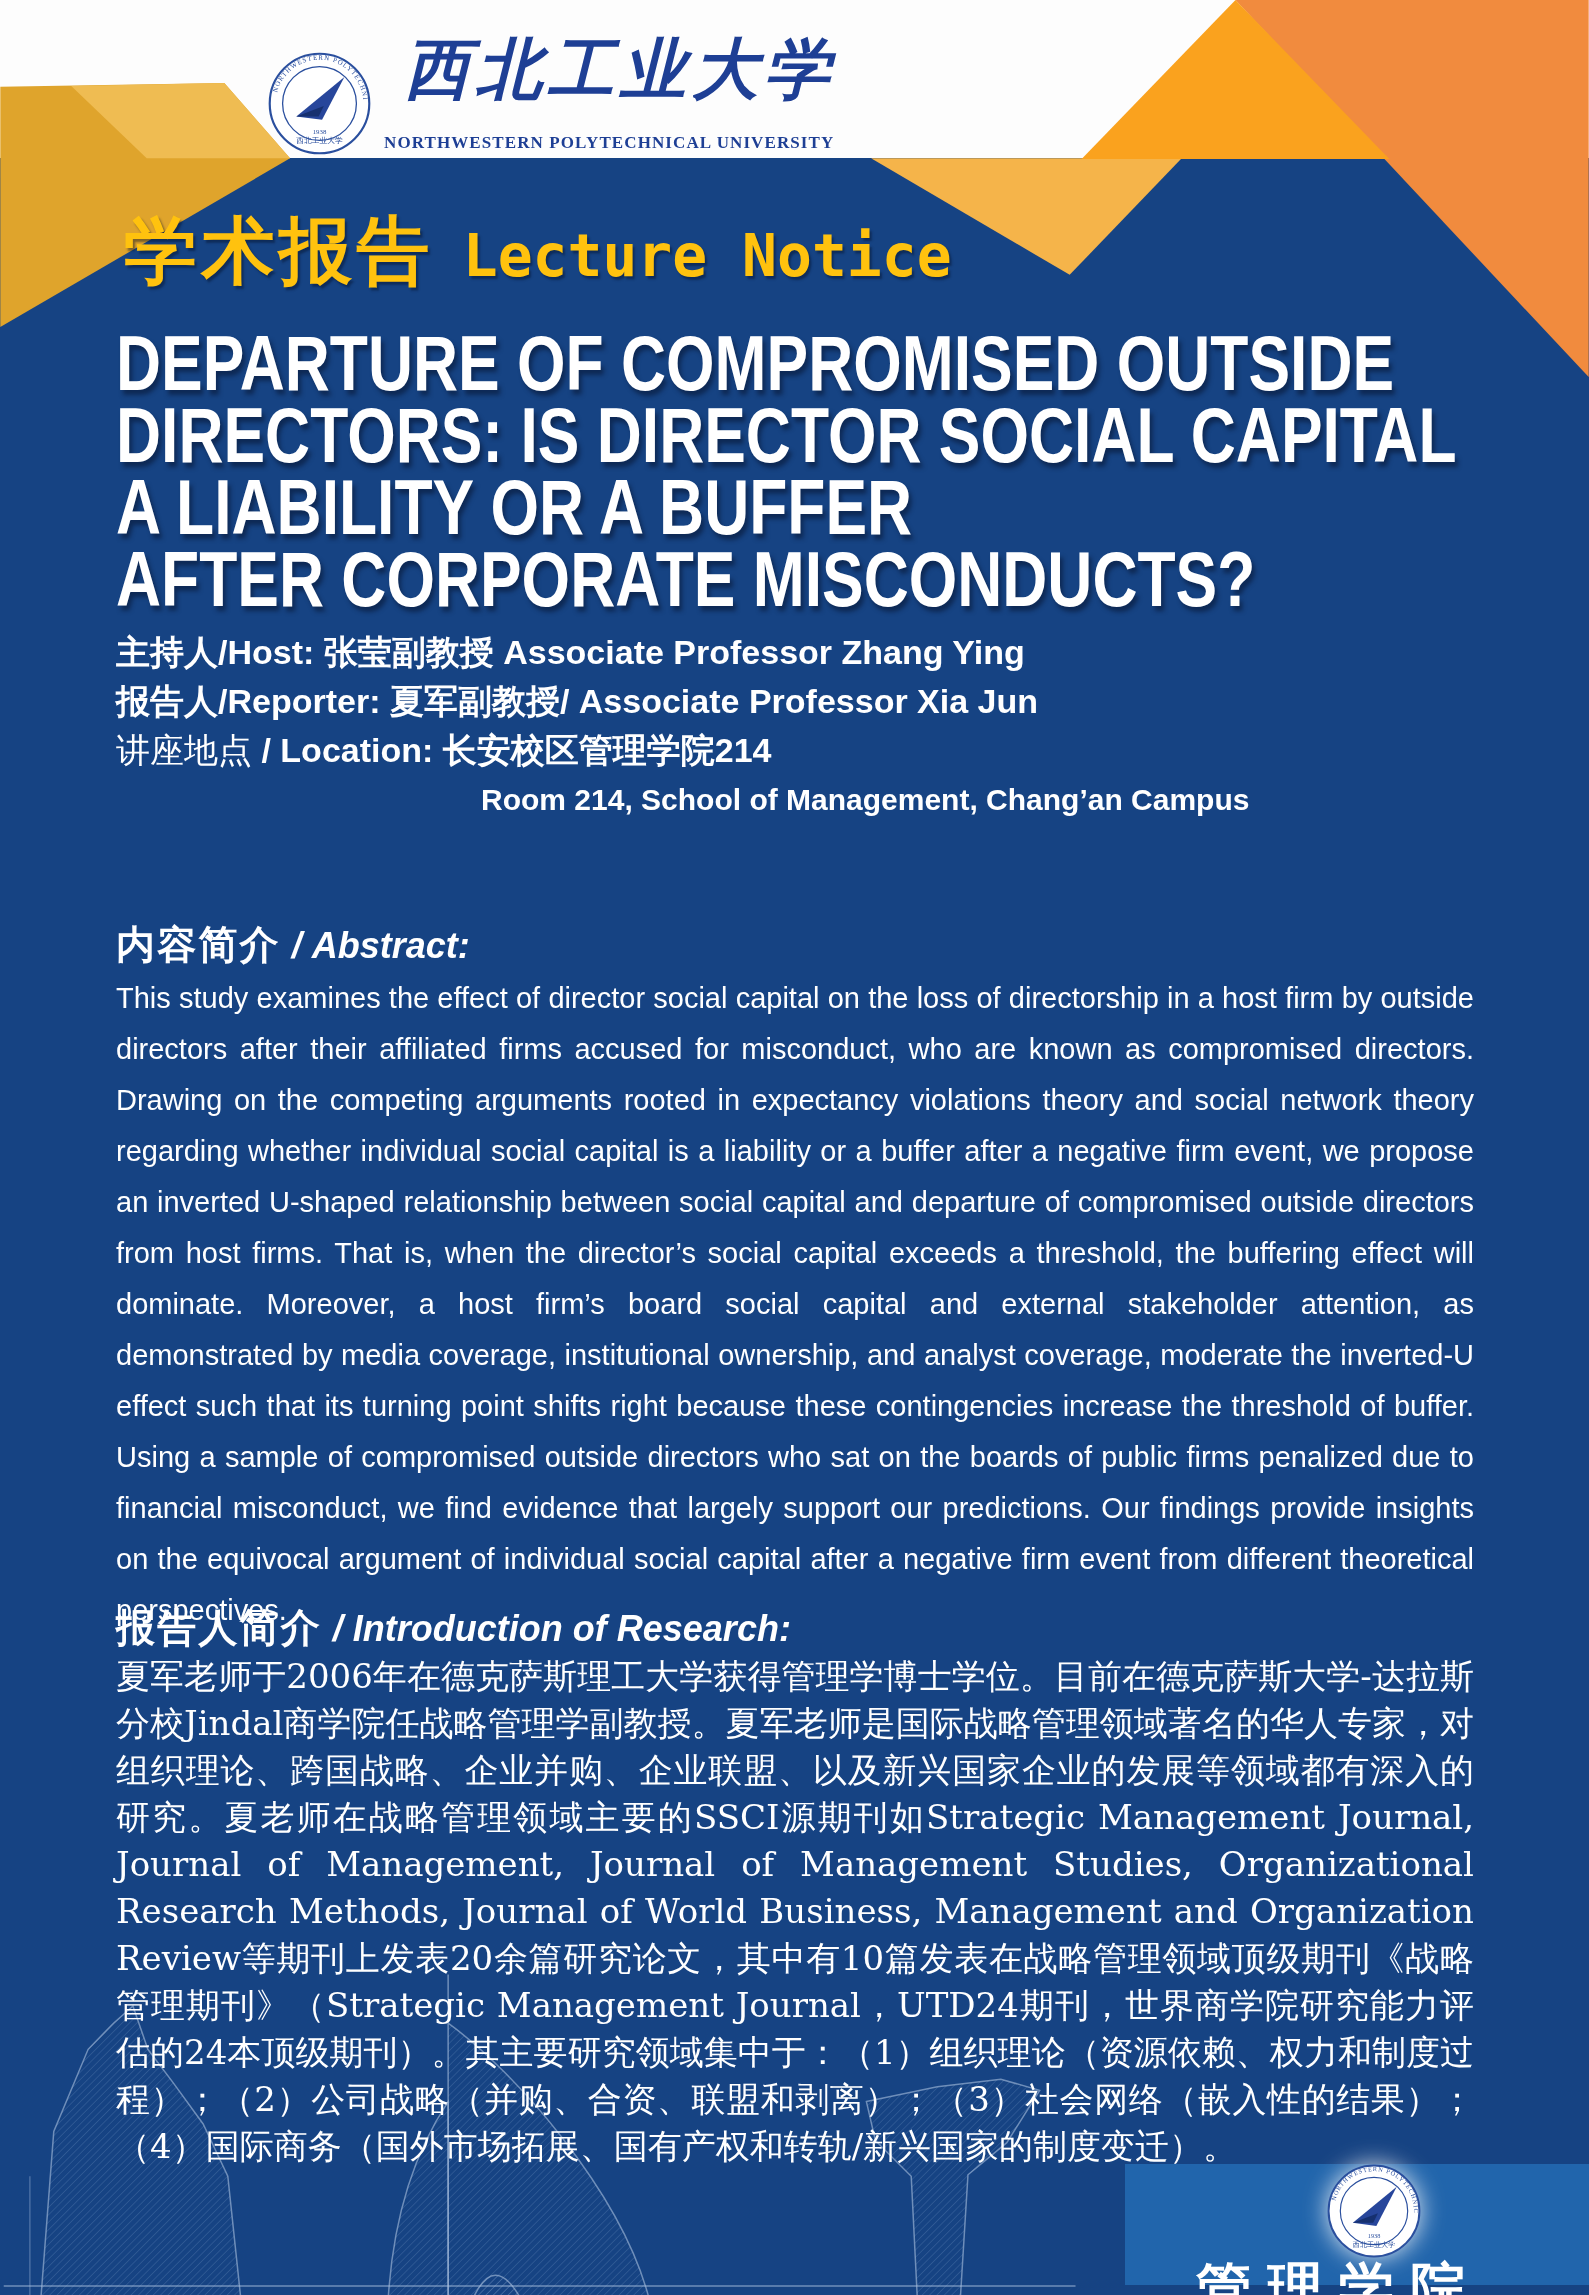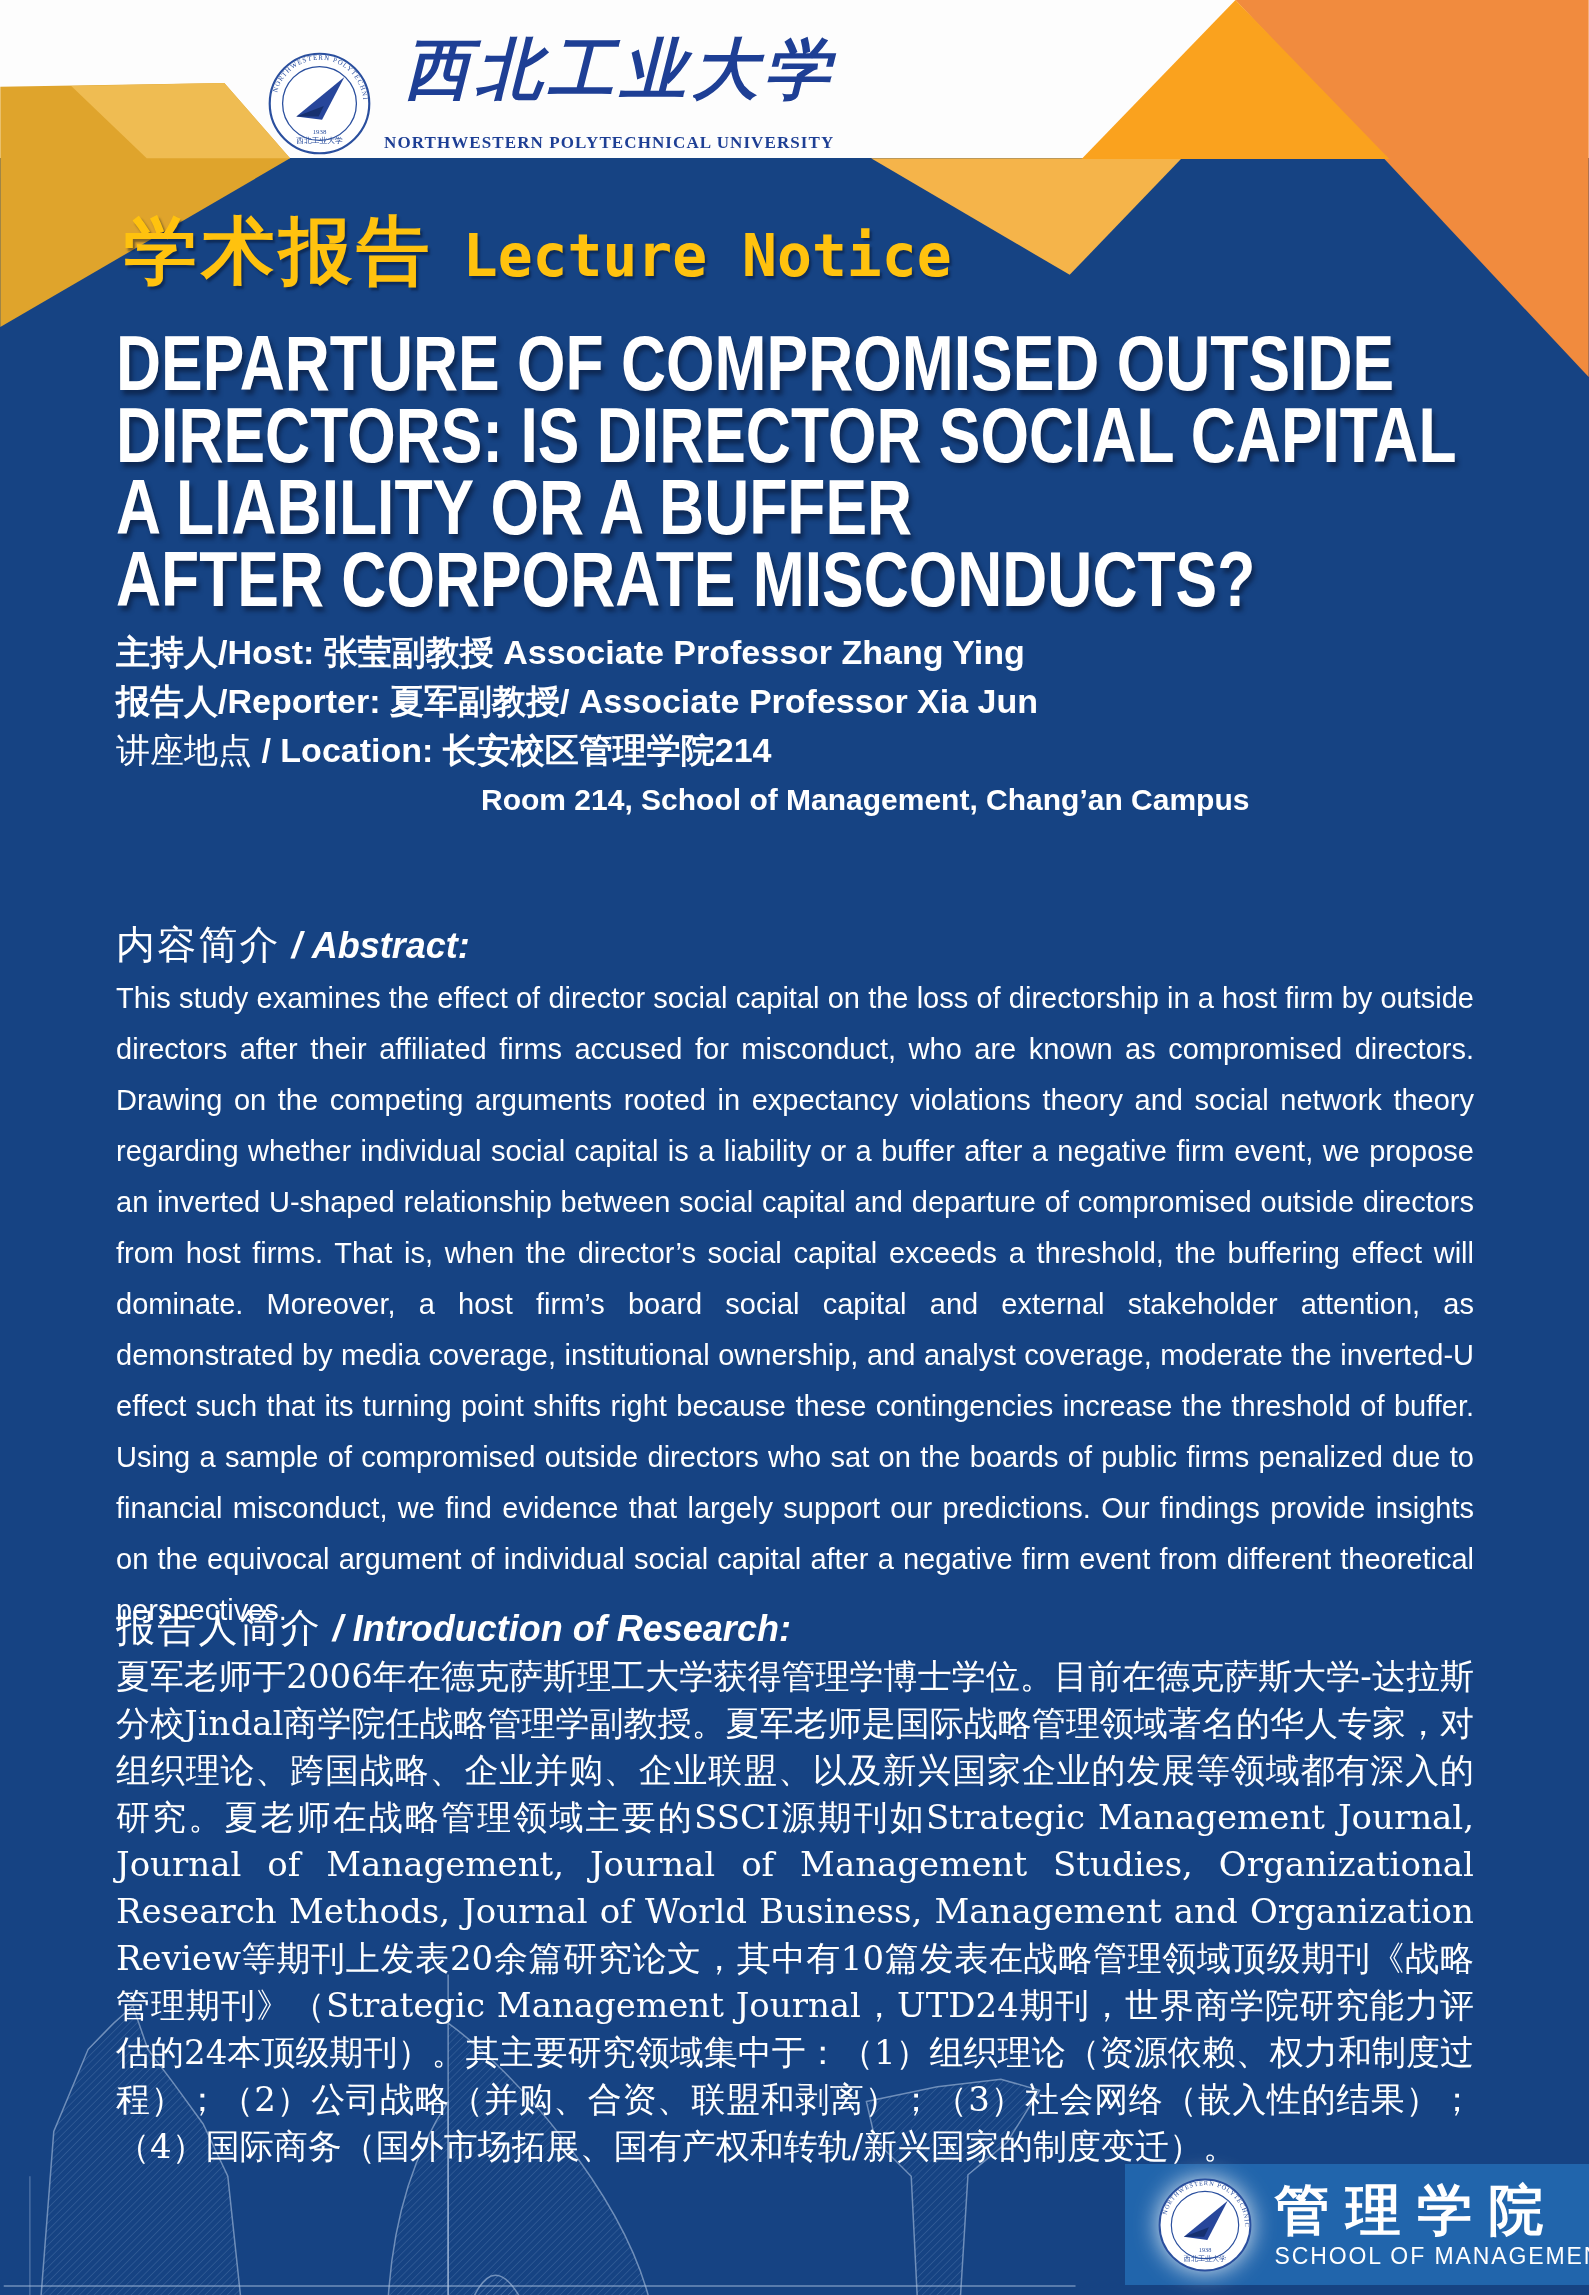--- a/index.html
+++ b/index.html
@@ -24,31 +24,31 @@
   .notice-cn{font-size:73px;font-weight:bold;letter-spacing:4.5px;}
   .notice-en{font-family:"DejaVu Sans Mono",monospace;font-weight:bold;font-size:58px;margin-left:25.4px;}
   .title{position:absolute;left:0;top:327px;transform:scaleX(.8);transform-origin:0 0;
          font-weight:bold;font-size:78px;line-height:72px;letter-spacing:0;
          white-space:nowrap;text-shadow:3.7px 4.5px 4.5px rgba(5,15,40,.5);}
   .info{position:absolute;left:0;top:628px;font-size:34px;font-weight:bold;line-height:49px;white-space:nowrap;}
   .info .cjk-serif{font-family:"DejaVu Serif",serif;font-weight:normal;}
   .info .small{font-size:30px;}
   .info-en-line{margin-left:365px;font-size:30px;}
   .section-head{position:absolute;left:0;font-size:39px;white-space:nowrap;}
-  .section-head .cjk-serif{font-family:"DejaVu Serif",serif;font-weight:normal;letter-spacing:2.2px;}
+  .section-head .cjk-serif{font-family:"DejaVu Serif",serif;font-weight:bold;letter-spacing:2.2px;}
   .section-head .bold-en{font-weight:bold;font-size:36px;font-style:italic;}
   .abstract-head{top:918px;}
   .abstract-body{position:absolute;left:0;top:973px;width:1358px;
                  font-size:29px;line-height:51px;text-align:justify;text-justify:inter-word;}
   .intro-head{top:1601px;}
   .intro-body{position:absolute;left:0;top:1653px;width:1358px;
               font-family:"DejaVu Serif",serif;font-size:34px;line-height:47px;text-align:justify;}
   
   .footer-box{position:absolute;left:1125px;top:2164px;width:464px;height:121px;background:#2165ac;
-              display:flex;align-items:center;}
+              display:flex;align-items:center;flex-direction:column;}
   .footer-emblem{width:94px;height:94px;margin-left:33px;flex:0 0 auto;
                  filter:drop-shadow(0 0 12px rgba(255,255,255,.85));}
   .footer-text{margin-left:22.4px;color:#fff;}
   .footer-cn{font-family:"DejaVu Serif",serif;font-weight:bold;font-size:55px;
              letter-spacing:16.4px;line-height:60px;white-space:nowrap;}
   .footer-en{font-size:23px;letter-spacing:1.9px;margin-top:3px;white-space:nowrap;}
 </style>
 </head>
 <body>
 

